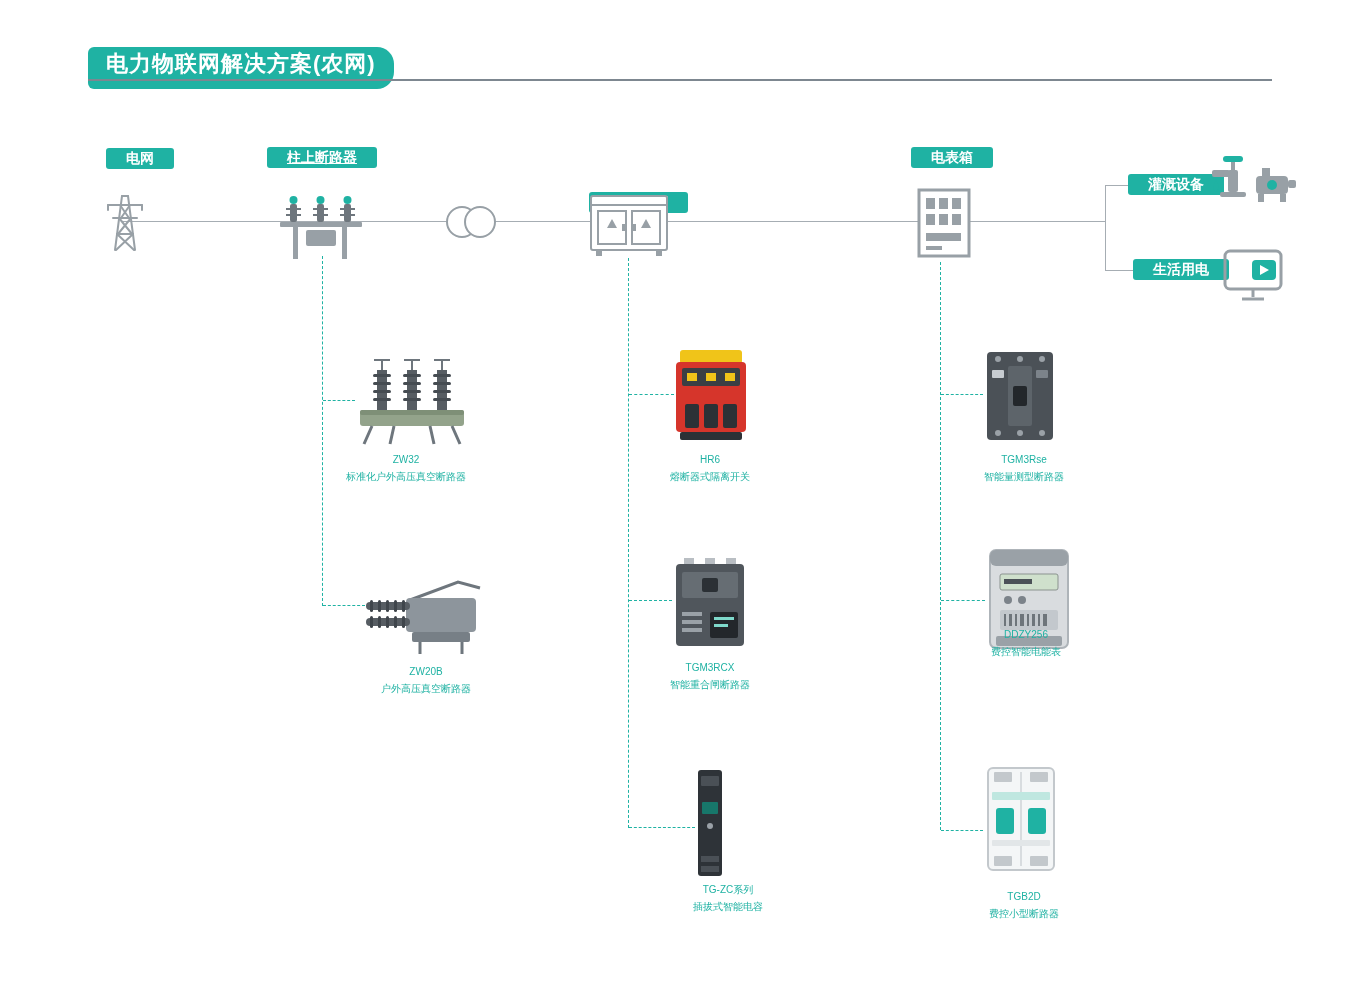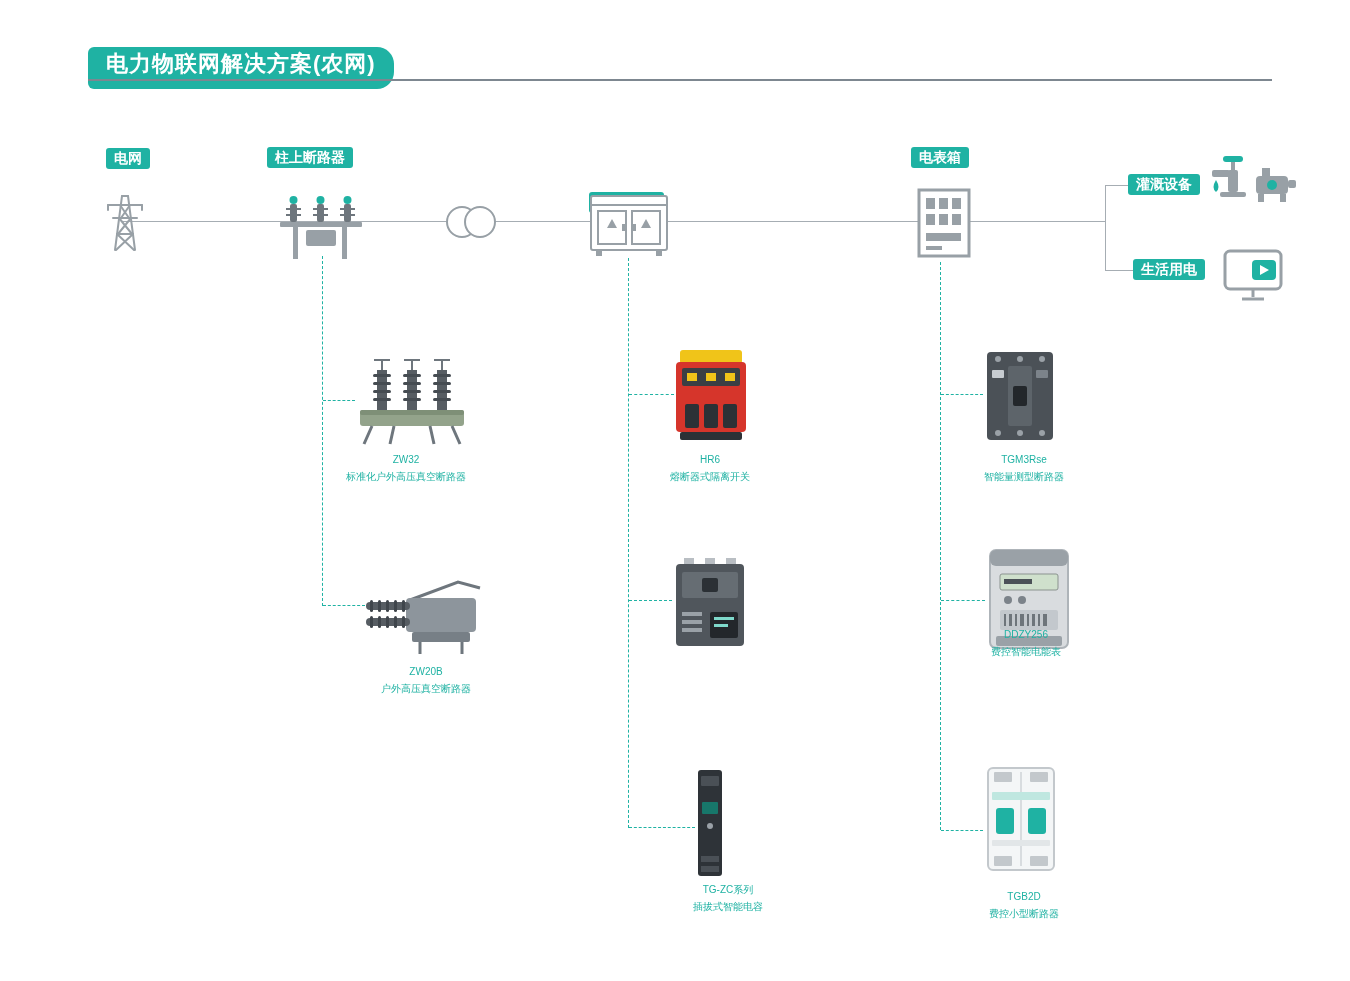--- a/index.html
+++ b/index.html
@@ -13,21 +13,21 @@
   .stage{position:relative;width:1350px;height:981px;background:#fff;overflow:hidden;}
   .abs{position:absolute;}
   .title-badge{
     background:var(--accent);color:#fff;font-size:22px;font-weight:bold;
     line-height:33px;height:42px;padding:0 18px;border-radius:6px 17px 17px 6px;
     letter-spacing:1px;white-space:nowrap;
   }
   .rule{height:2px;background:#7d8790;}
   .badge{
     background:var(--accent);color:#fff;font-size:14px;font-weight:bold;
-    line-height:21px;height:21px;padding:0 8px;border-radius:3px;white-space:nowrap;
+    line-height:21px;height:21px;padding:0 20px;border-radius:3px;white-space:nowrap;
   }
   .hline{height:1px;background:var(--line);}
   .vline{width:1px;background:var(--line);}
   .dash-v{width:0;border-left:1px dashed var(--accent);}
   .dash-h{height:0;border-top:1px dashed var(--accent);}
   .plabel{color:var(--accent);font-size:10px;line-height:17px;text-align:center;}
   .plabel .model,.plabel .desc{display:block;}
   svg{display:block;}
 </style>
 </head>
@@ -51,21 +51,21 @@
   <div class="abs dash-h" style="left:629px;top:394px;width:45px;"></div>
   <div class="abs dash-h" style="left:629px;top:600px;width:43px;"></div>
   <div class="abs dash-h" style="left:629px;top:827px;width:66px;"></div>
 
   <div class="abs dash-v" style="left:940px;top:262px;height:568px;"></div>
   <div class="abs dash-h" style="left:941px;top:394px;width:42px;"></div>
   <div class="abs dash-h" style="left:941px;top:600px;width:44px;"></div>
   <div class="abs dash-h" style="left:941px;top:830px;width:42px;"></div>
 
   <div class="abs badge" style="left:106px;top:148px;">电网</div>
-  <div class="abs badge" style="left:267px;top:147px;">柱上断路器</div>
+  <div class="abs badge" style="left:267px;top:147px;text-decoration:underline;">柱上断路器</div>
   <div class="abs badge" style="left:589px;top:147px;margin-top:45px;">标准JP柜</div>
   <div class="abs badge" style="left:911px;top:147px;">电表箱</div>
   <div class="abs badge" style="left:1128px;top:174px;">灌溉设备</div>
   <div class="abs badge" style="left:1133px;top:259px;">生活用电</div>
 
   <div class="abs" style="left:104px;top:190px;">
     <svg width="42" height="62" viewBox="0 0 42 62">
       <g stroke="#98a0a6" stroke-width="2" fill="none" stroke-linecap="round">
         <path d="M18 6 L11 60"></path>
           <path d="M24 6 L31 60"></path>
@@ -367,20 +367,24 @@
     <span class="desc">标准化户外高压真空断路器</span>
   </div>
   <div class="abs plabel" style="left:338px;top:663px;width:176px;">
     <span class="model">ZW20B</span>
     <span class="desc">户外高压真空断路器</span>
   </div>
   <div class="abs plabel" style="left:622px;top:451px;width:176px;">
     <span class="model">HR6</span>
     <span class="desc">熔断器式隔离开关</span>
   </div>
+  <div class="abs plabel" style="left:622px;top:659px;width:176px;">
+    <span class="model">TGM3RCX</span>
+    <span class="desc">智能重合闸断路器</span>
+  </div>
   <div class="abs plabel" style="left:640px;top:881px;width:176px;">
     <span class="model">TG-ZC系列</span>
     <span class="desc">插拔式智能电容</span>
   </div>
   <div class="abs plabel" style="left:936px;top:451px;width:176px;">
     <span class="model">TGM3Rse</span>
     <span class="desc">智能量测型断路器</span>
   </div>
   <div class="abs plabel" style="left:938px;top:626px;width:176px;">
     <span class="model">DDZY256</span>

